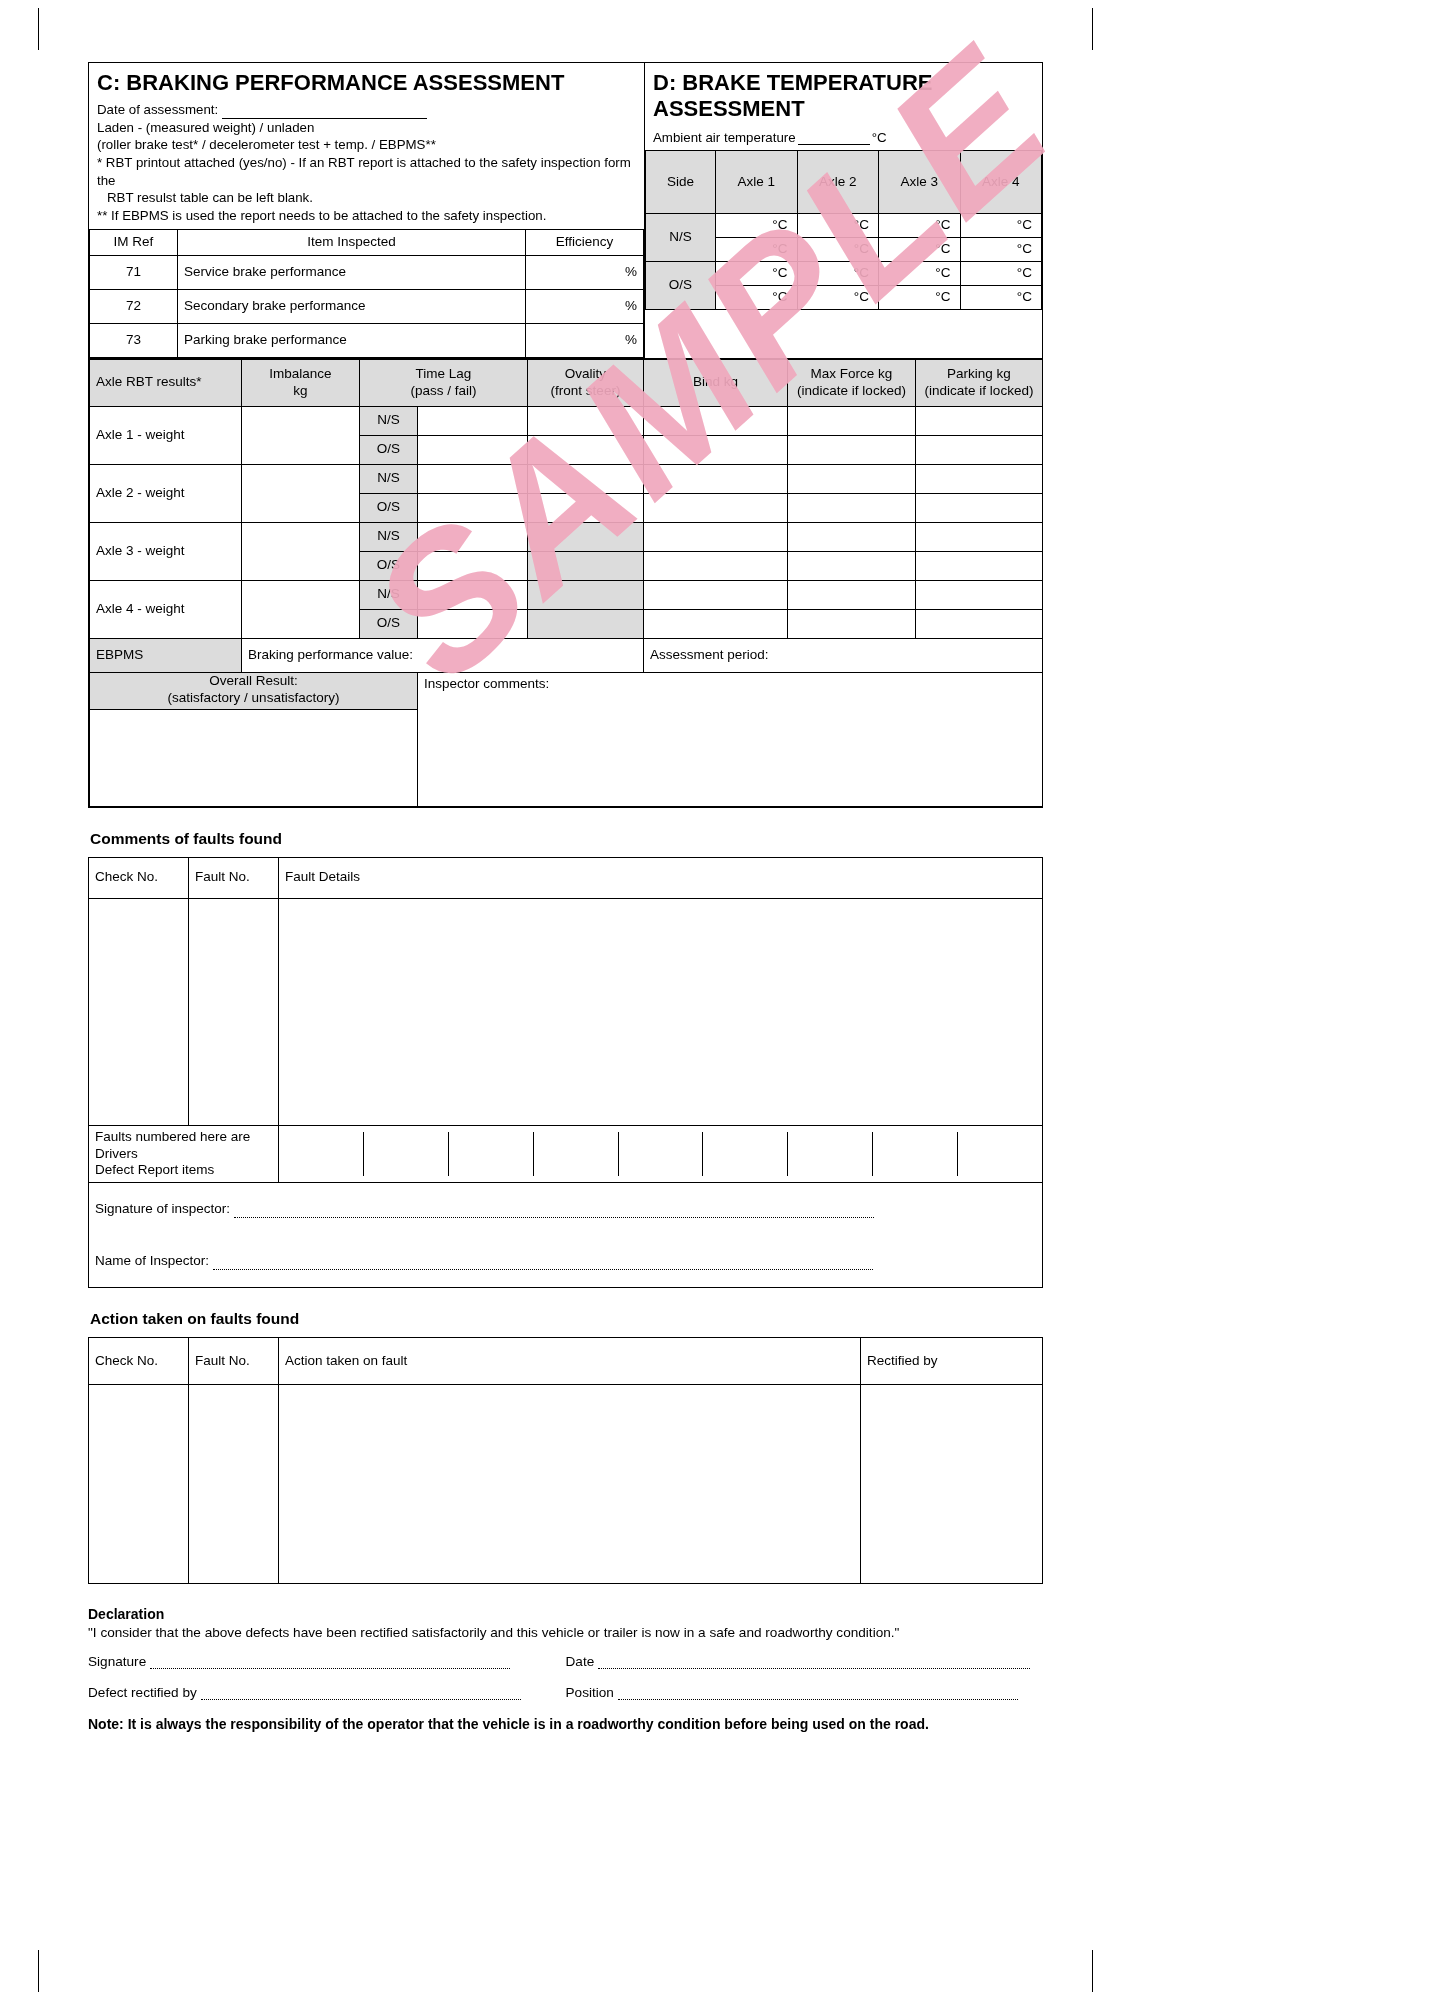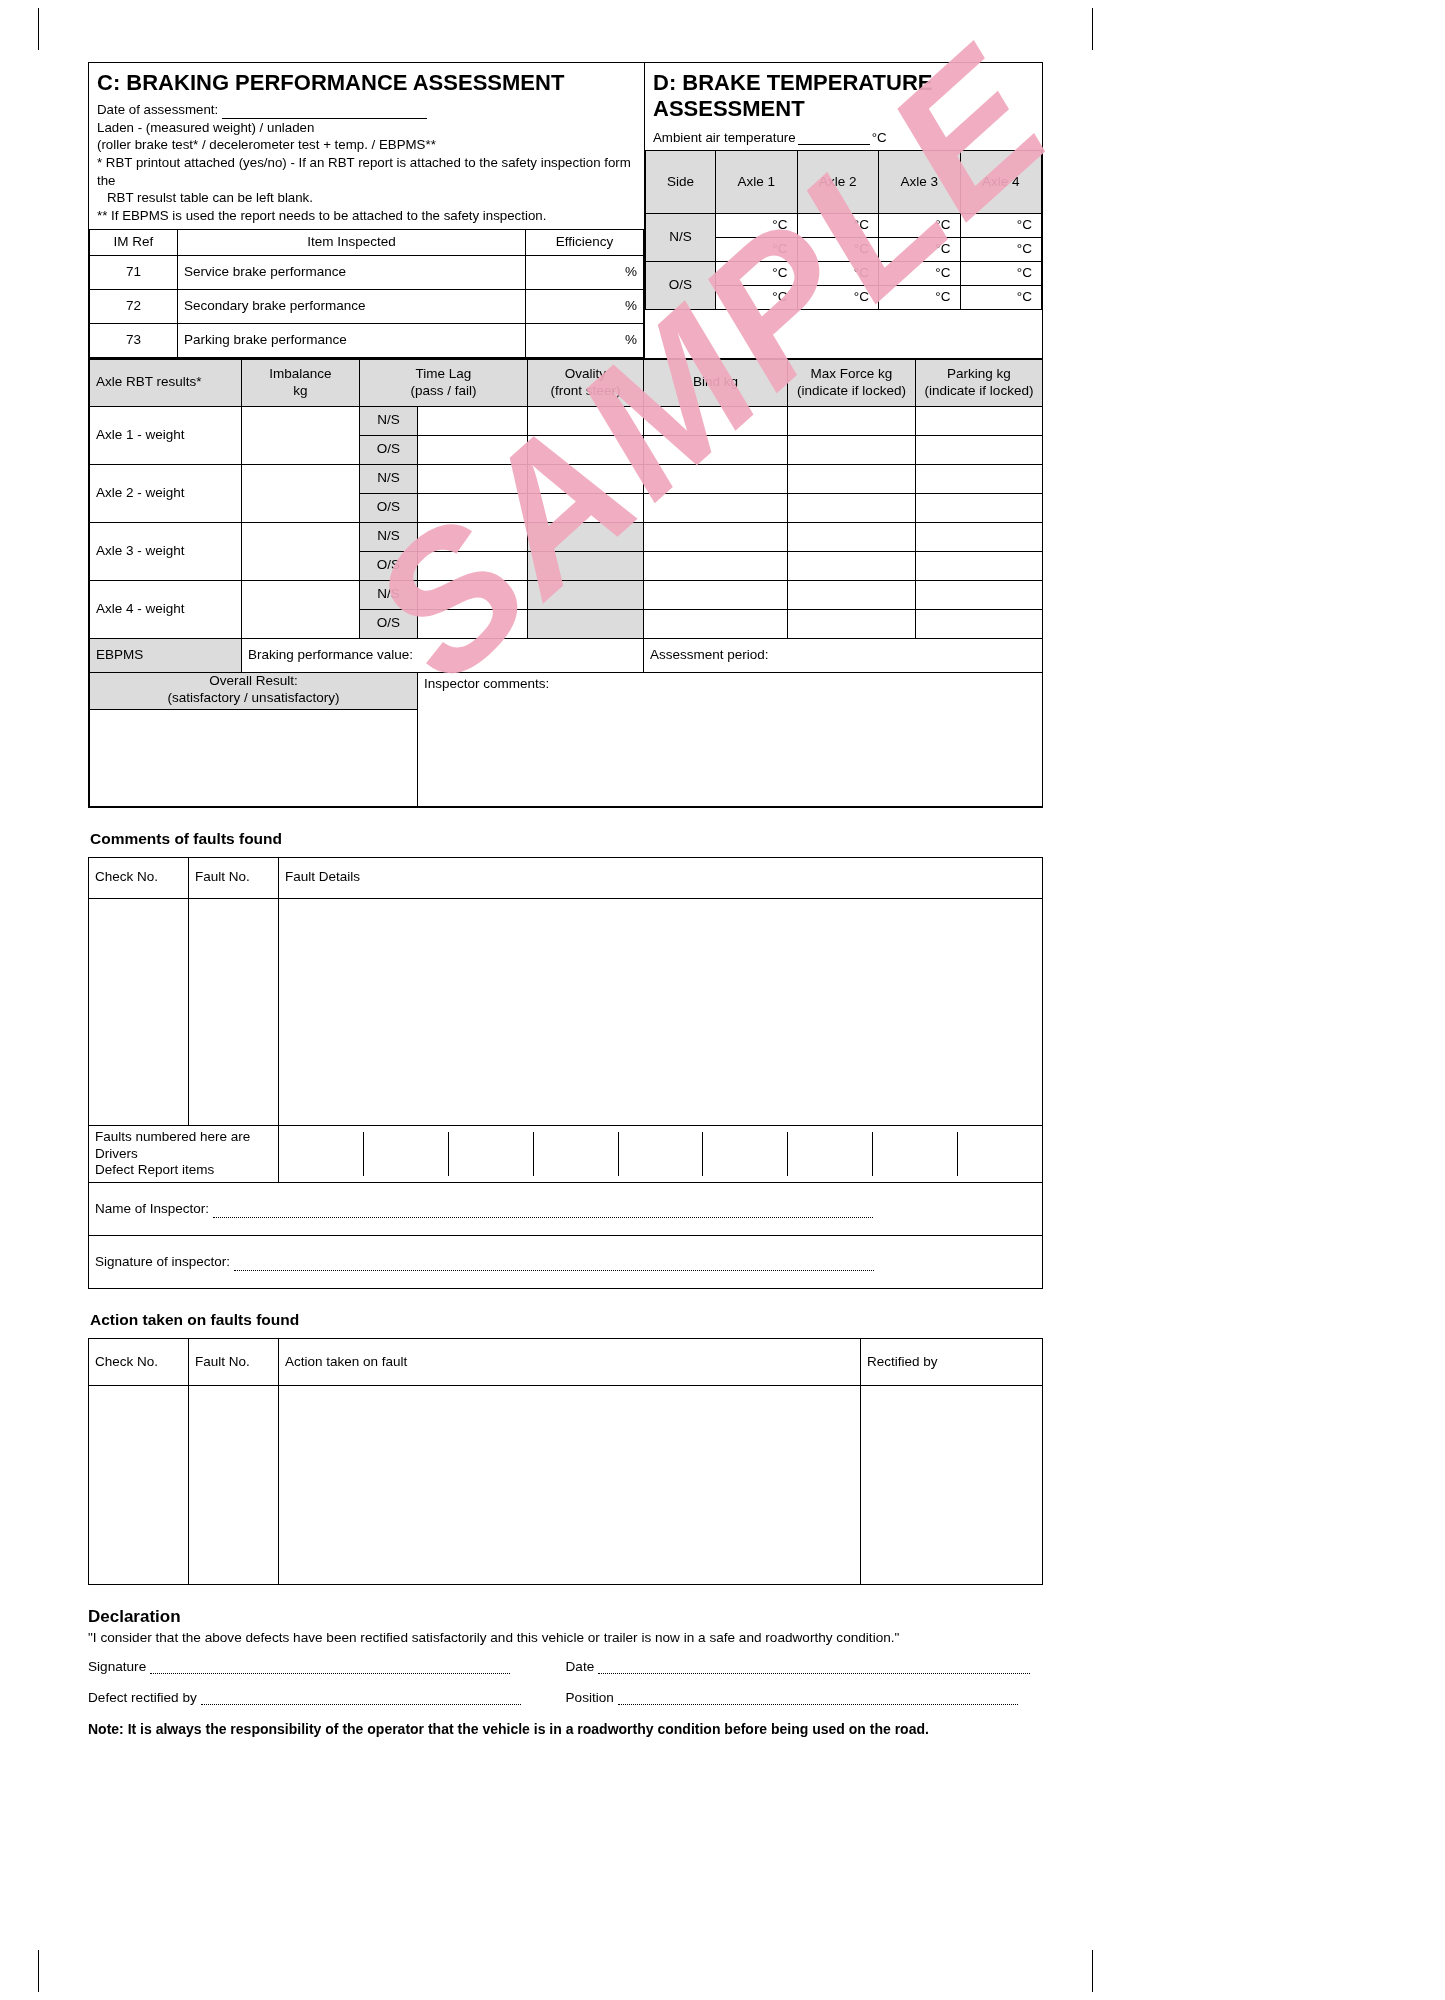--- a/index.html
+++ b/index.html
@@ -134,21 +134,21 @@
     display: inline-block;
     border-bottom: 1.5px dotted #000;
     height: 0.75em;
     vertical-align: bottom;
   }
 
   .actiontable .hdr td { height: 40px; }
   .actiontable .body td { height: 198px; }
 
   .decl { margin-top: 22px; }
-  .decl .dt { font-weight: bold; font-size: 17px; margin-bottom: 3px; }
+  .decl .dt { font-weight: bold; font-size: 14px; margin-bottom: 3px; }
   .decl .dq { font-size: 13.6px; margin-bottom: 14px; }
   .decl .drow { font-size: 13.6px; margin-bottom: 16px; display: flex; }
   .decl .dcell { width: 50%; white-space: nowrap; overflow: hidden; }
   .decl .note { font-weight: bold; font-size: 14px; margin-top: 8px; }
 
   
   .watermark {
     position: absolute;
     left: 330px;
     top: 560px;
@@ -447,29 +447,29 @@
                 <td style="border:none;border-right:1px solid #000"></td>
                 <td style="border:none;border-right:1px solid #000"></td>
                 <td style="border:none;border-right:1px solid #000"></td>
                 <td style="border:none"></td>
               </tr>
                 </tbody>
             </table>
           </td>
         </tr>
         <tr class="sigrow">
+          <td colspan="3" style="border-bottom:none" class="pad l">
+            <span>Signature of inspector:</span>
+            <span class="dotline" style="width:640px"></span>
+          </td>
+        </tr>
+        <tr class="sigrow">
           <td colspan="3" style="border-top:none" class="pad l">
             <span>Name of Inspector:</span>
             <span class="dotline" style="width:660px"></span>
-          </td>
-        </tr>
-        <tr class="sigrow">
-          <td colspan="3" style="border-bottom:none" class="pad l">
-            <span>Signature of inspector:</span>
-            <span class="dotline" style="width:640px"></span>
           </td>
         </tr>
       </tbody>
     </table>
 
     <h2 class="secheading">Action taken on faults found</h2>
 
     <table class="actiontable" style="border:1.6px solid #000">
       <colgroup>
           <col style="width:100px">

